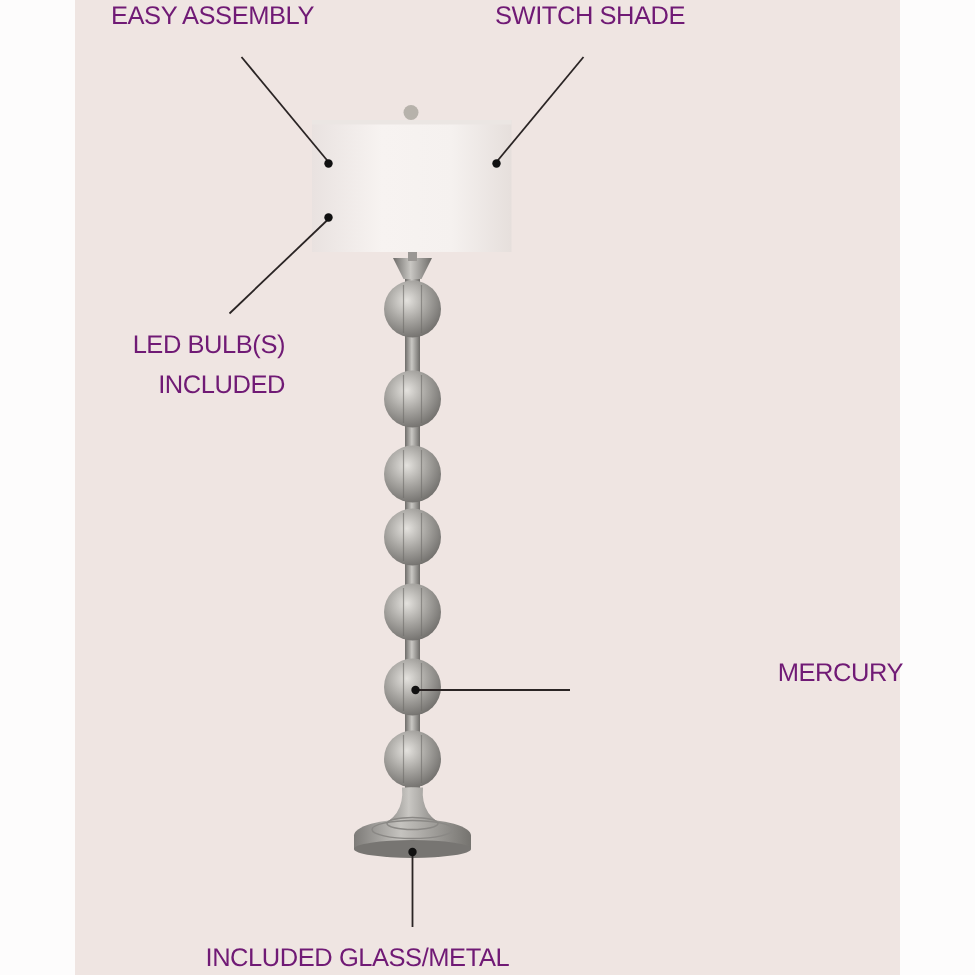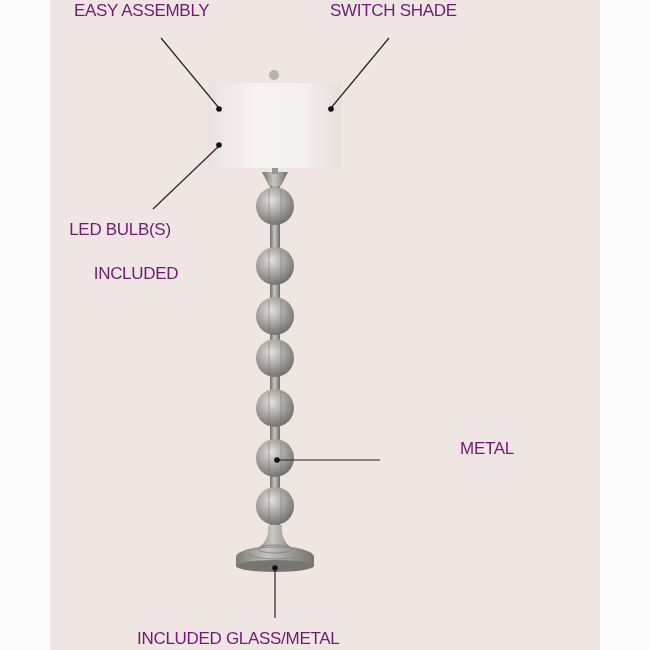--- a/index.html
+++ b/index.html
@@ -8,21 +8,21 @@
       font-family: "Liberation Sans", "DejaVu Sans", sans-serif;
     }
     .panel {
       position: absolute; left: 50px; top: 0; width: 550px; height: 650px;
       background: #efe5e2;
     }
     .label {
       position: absolute; color: #701a75; font-size: 17px; letter-spacing: -0.3px;
       line-height: 24px; white-space: nowrap;
     }
-    .label.center { text-align: center; }
+    .label.center { text-align: right; }
     svg.overlay { position: absolute; left: 0; top: 0; width: 650px; height: 650px; }
   </style>
 </head>
 <body>
 
 <div class="panel"></div>
 
 <svg class="overlay" viewBox="0 0 650 650">
   <defs>
     <linearGradient id="shadeGrad" x1="0" x2="1" y1="0" y2="0">
@@ -110,20 +110,20 @@
     <line x1="275" y1="568" x2="275" y2="618"></line>
     <circle cx="275" cy="568" r="2.8" stroke="none"></circle>
   </g>
 </svg>
 
 <div class="label" style="left:74px; top:-1px;">EASY ASSEMBLY</div>
 <div class="label" style="left:330px; top:-1px;">SWITCH SHADE</div>
 
 <div class="label center" style="left:50px; top:218px; width:140px;">
   <div>LED BULB(S)</div>
-  <div style="margin-top:20px;padding-left:32px;">INCLUDED</div>
+  <div style="margin-top:3px;padding-left:32px;">INCLUDED</div>
 </div>
 
 <div class="label center" style="left:372px; top:434px; width:230px;">
-  <div style="margin-top:3px;">METAL</div>
+  <div style="margin-top:3px;">MERCURY</div>
 </div>
 
 <div class="label" style="left:137px; top:627px;">INCLUDED GLASS/METAL</div>
 
 </body></html>

